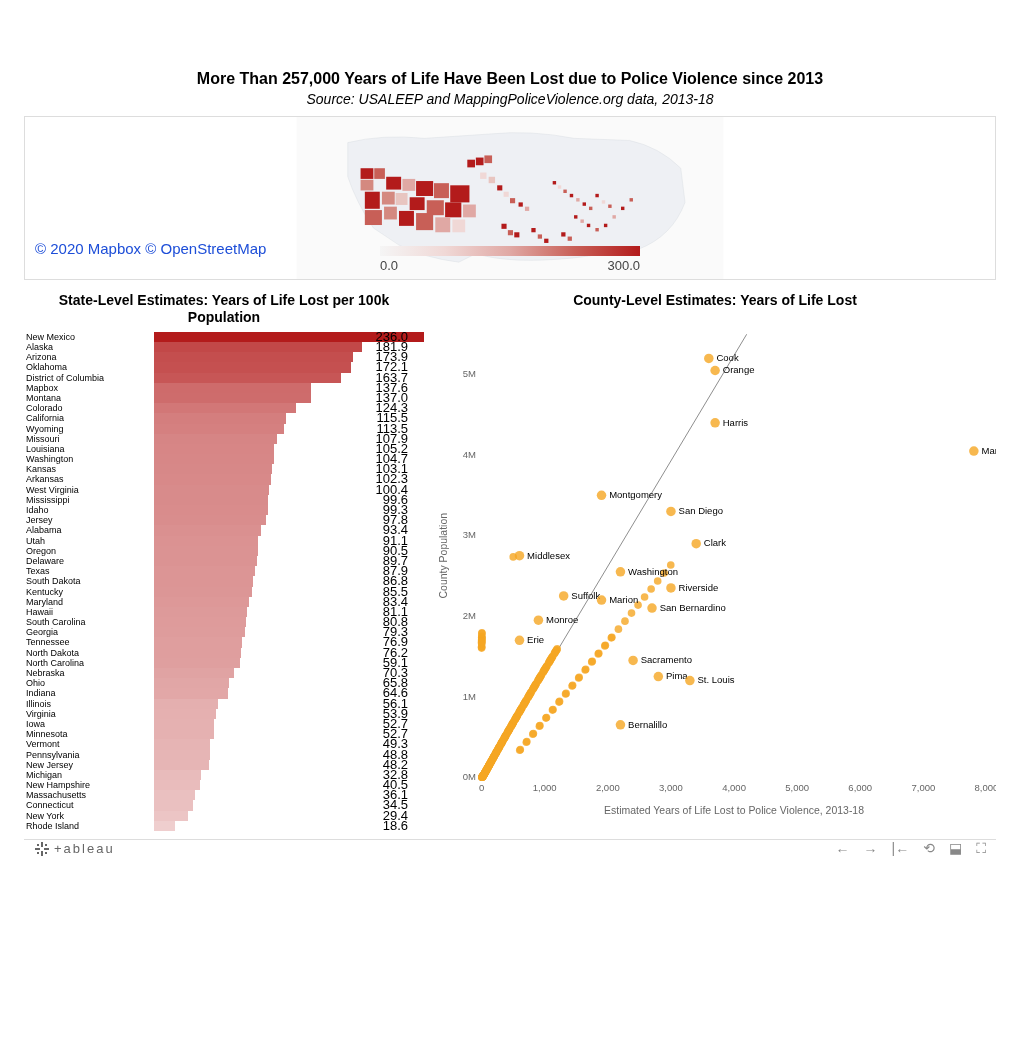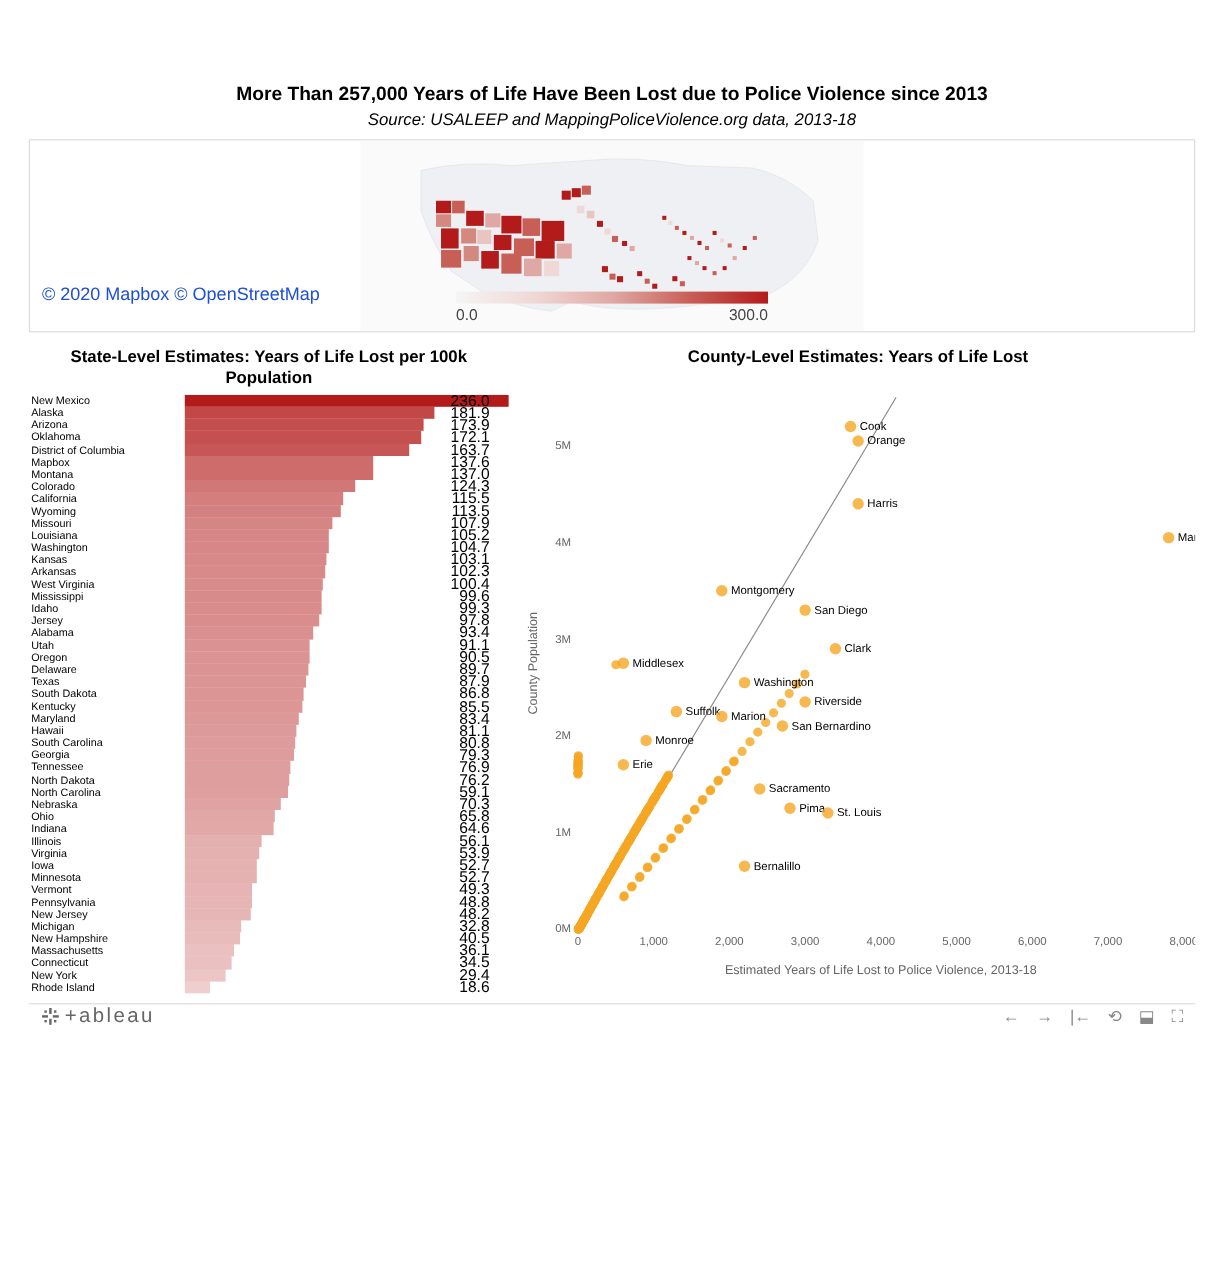--- a/index.html
+++ b/index.html
@@ -34,21 +34,21 @@
   .scatter-title { text-align: center; font-size: 14px; font-weight: bold; padding: 2px 10px 6px; }
   .scatter-area { flex: 1; position: relative; }
   .scatter-svg { width: 100%; height: 100%; }
   .axis-label { font-size: 11px; fill: #666; }
   .tick-label { font-size: 10px; fill: #666; }
   .scatter-dot { fill: #f5a623; opacity: 0.8; }
   .scatter-label { font-size: 10px; fill: #000; }
   .trend-line { stroke: #888; stroke-width: 1; fill: none; }
   
   .footer { height: 30px; border-top: 1px solid #ddd; display: flex; align-items: center; justify-content: space-between; padding: 0 10px; margin-top: 8px; }
-  .tableau-logo { display: flex; align-items: center; gap: 4px; color: #666; font-size: 17px; }
+  .tableau-logo { display: flex; align-items: center; gap: 4px; color: #666; font-size: 13px; }
   .footer-controls { display: flex; gap: 14px; color: #888; font-size: 14px; }
   .footer-btn { cursor: pointer; }
 </style>
 </head>
 <body>
 
 <div class="container">
 
   <div class="header">
     <div class="title">More Than 257,000 Years of Life Have Been Lost due to Police Violence since 2013</div>

